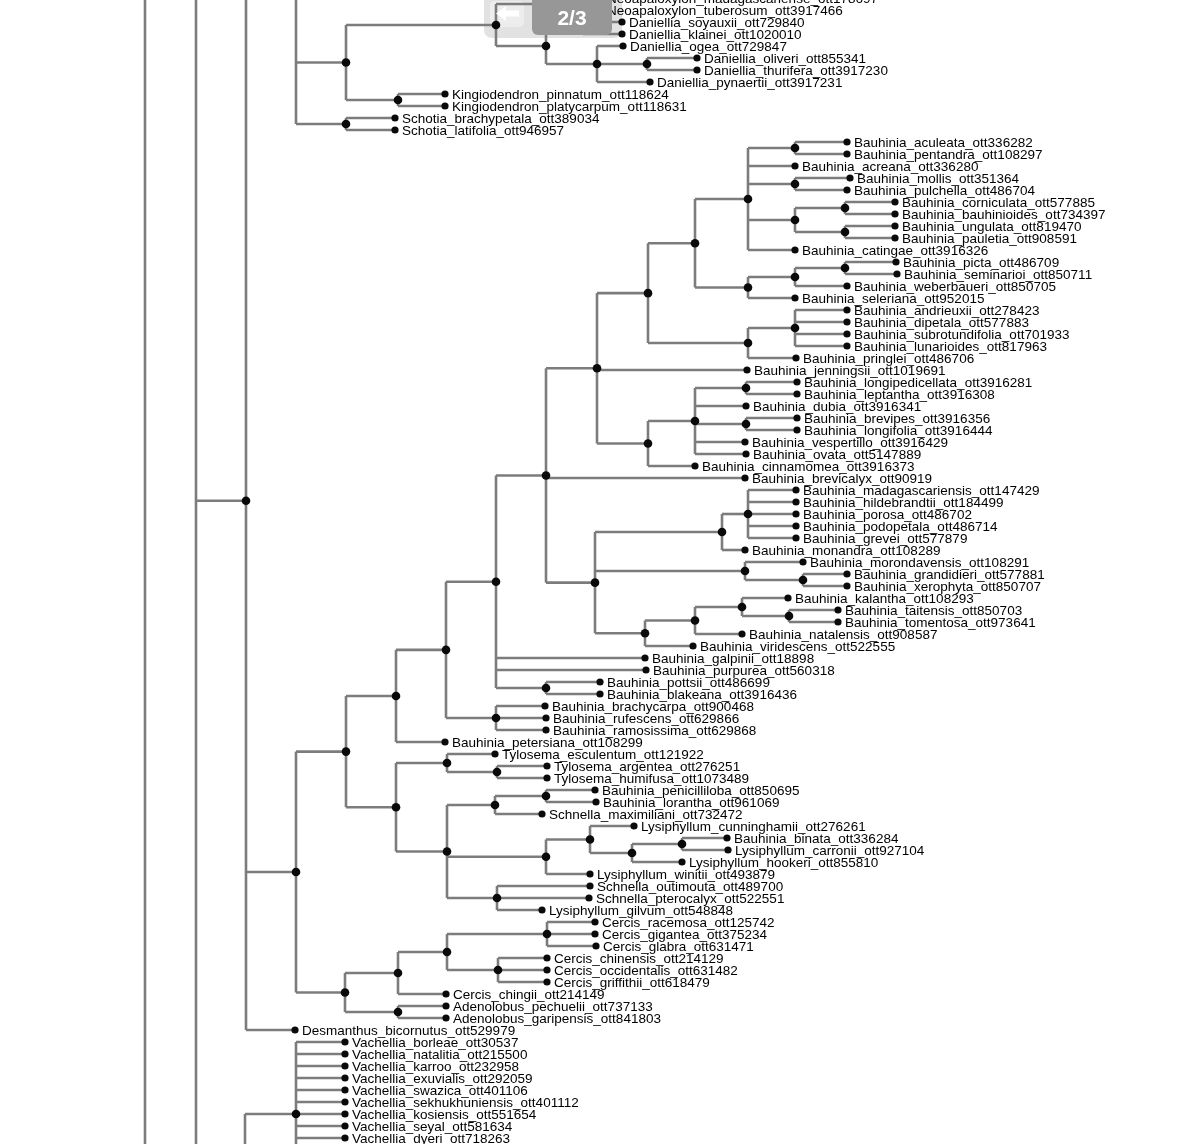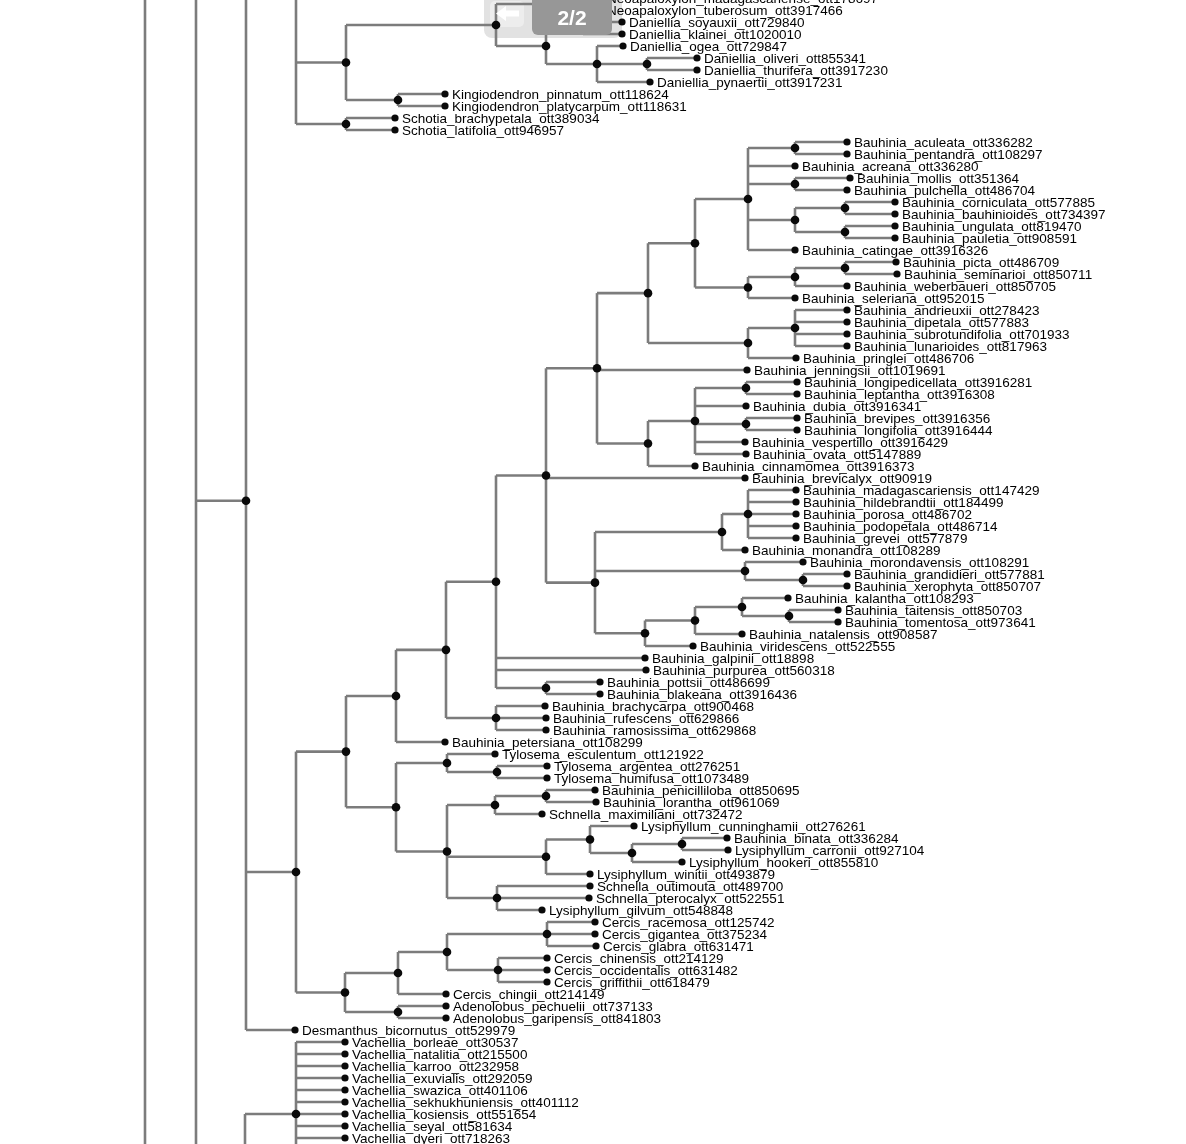--- a/index.html
+++ b/index.html
@@ -516,15 +516,15 @@
       <line x1="296" y1="1162" x2="345" y2="1162" class="br"></line>
       <line x1="296" y1="1174" x2="345" y2="1174" class="br"></line>
       <line x1="296" y1="1186" x2="345" y2="1186" class="br"></line>
       <circle cx="296" cy="1114" r="4.3" fill="#0a0a0a"></circle>
       <line x1="245" y1="1252" x2="245" y2="1252" class="br"></line>
     </svg>
   <svg id="arrow-svg" width="26" height="18">
     <polygon points="0,7.5 10,0 10,4.5 23,4.5 23,10.5 10,10.5 10,15" fill="#ffffff"></polygon>
   </svg>
   <div id="page-badge">
-    <span>2/2</span>
+    <span>2/3</span>
   </div>
 </div>
 
 </body></html>

